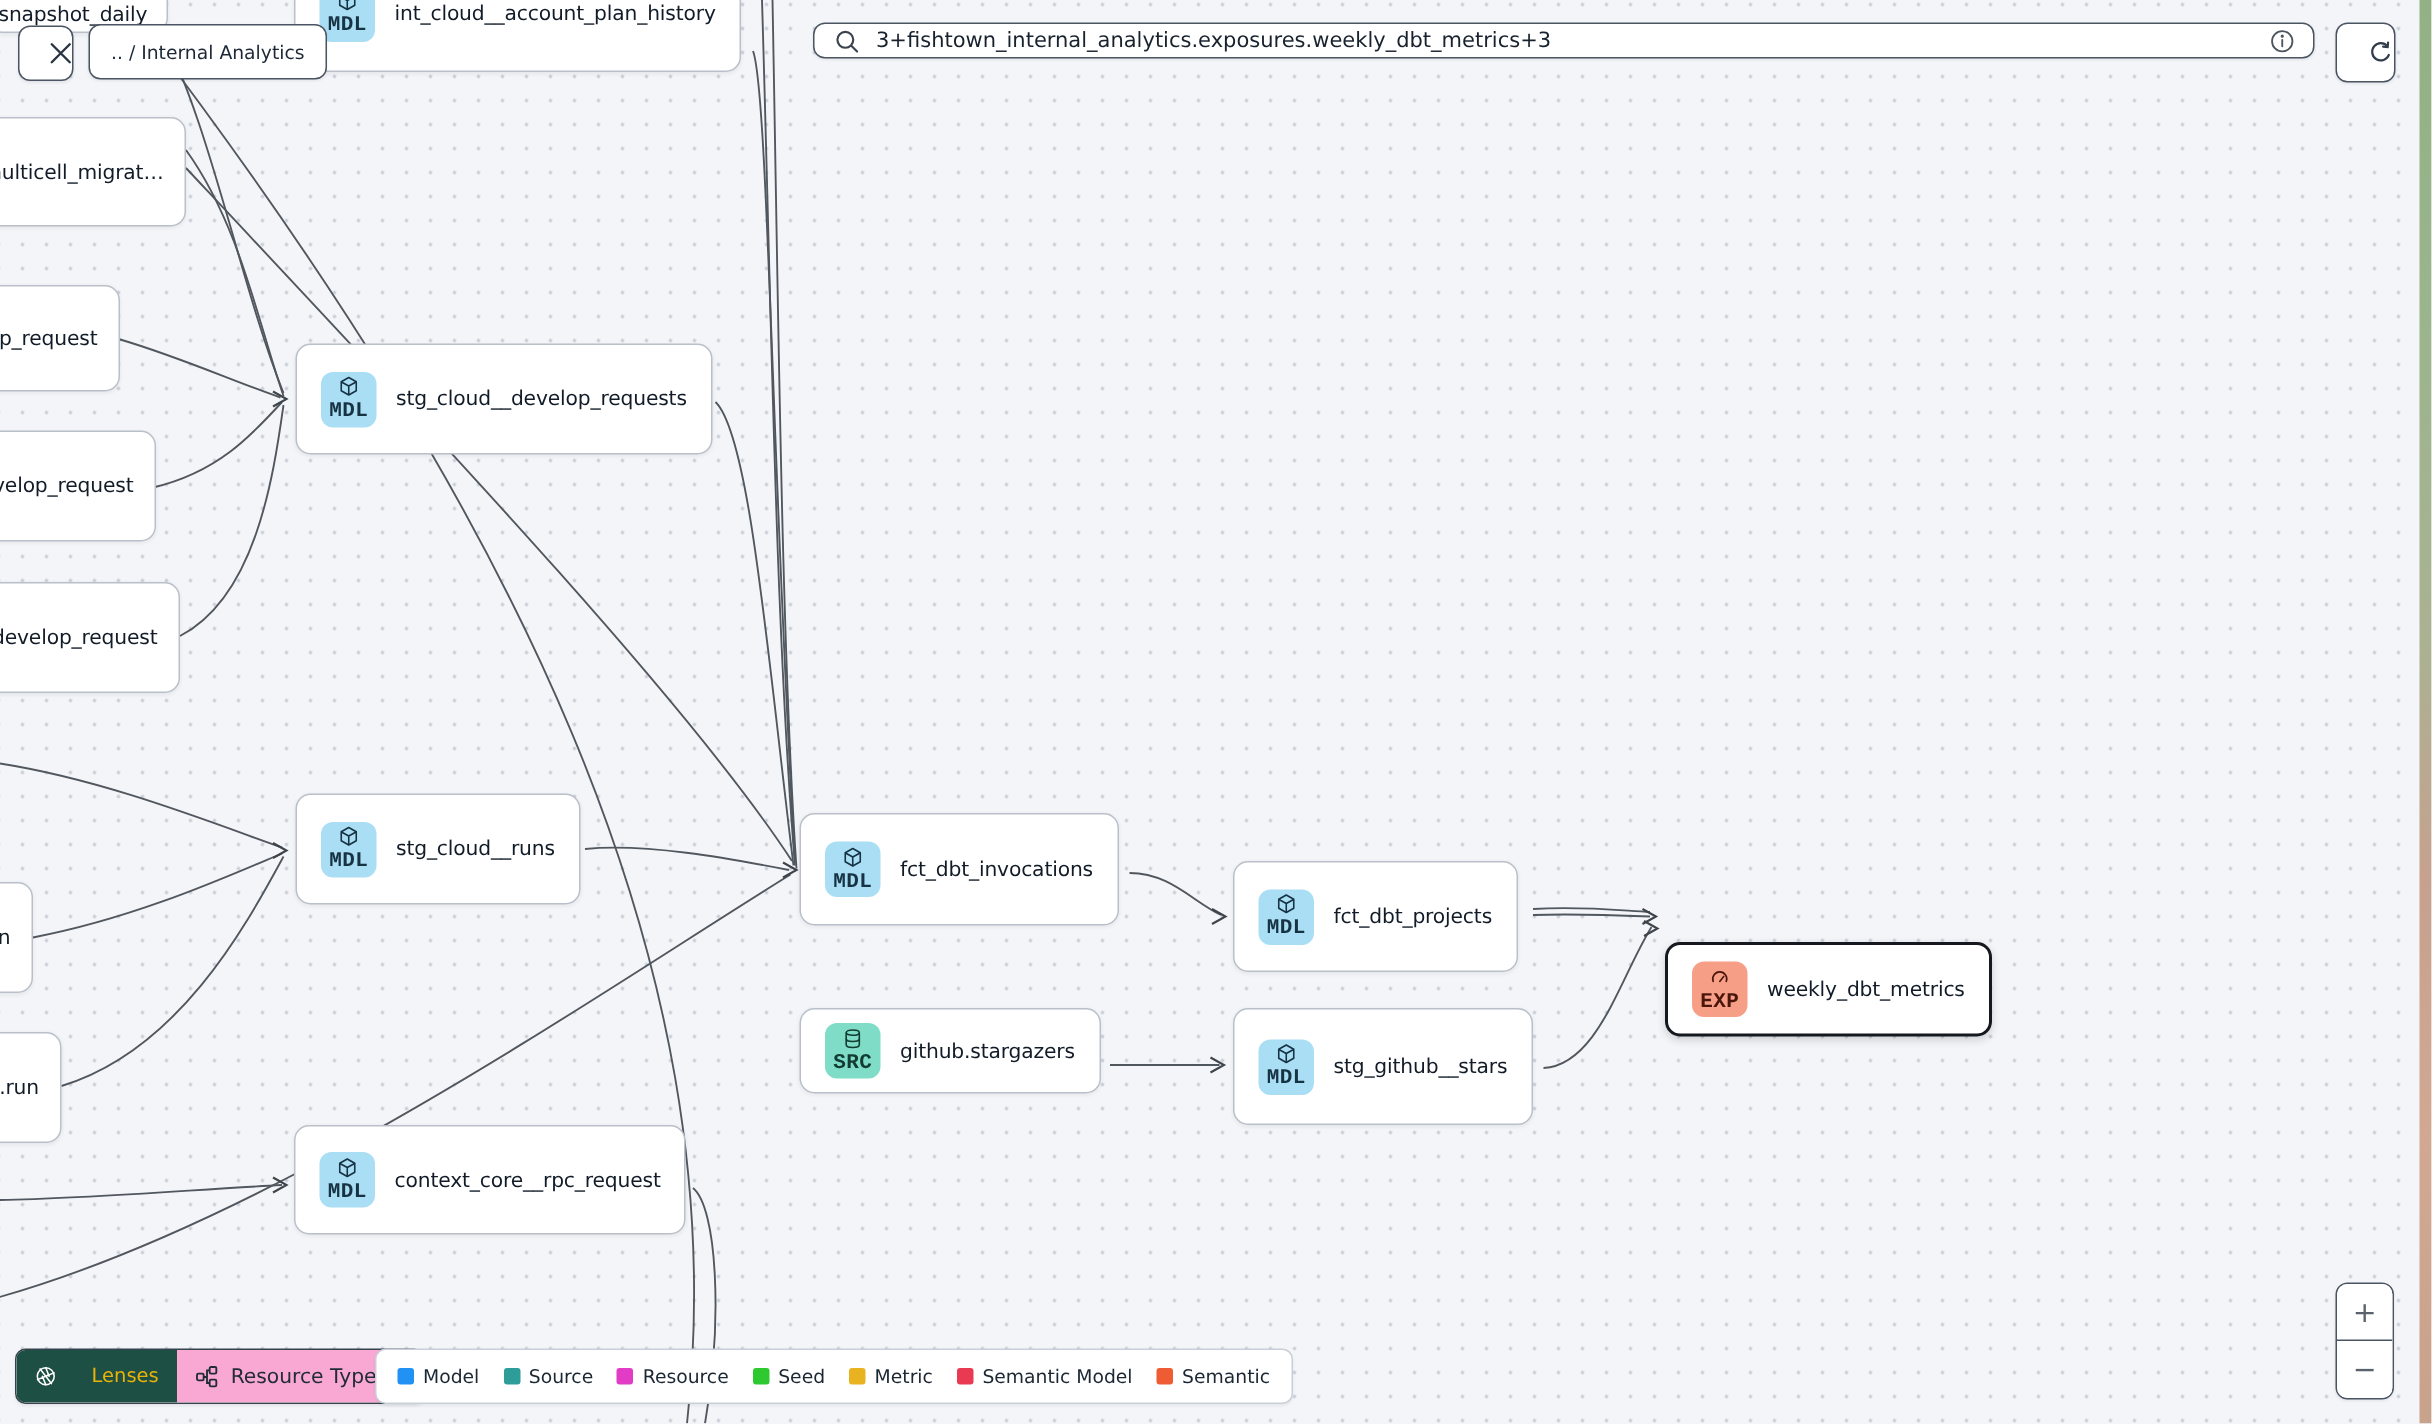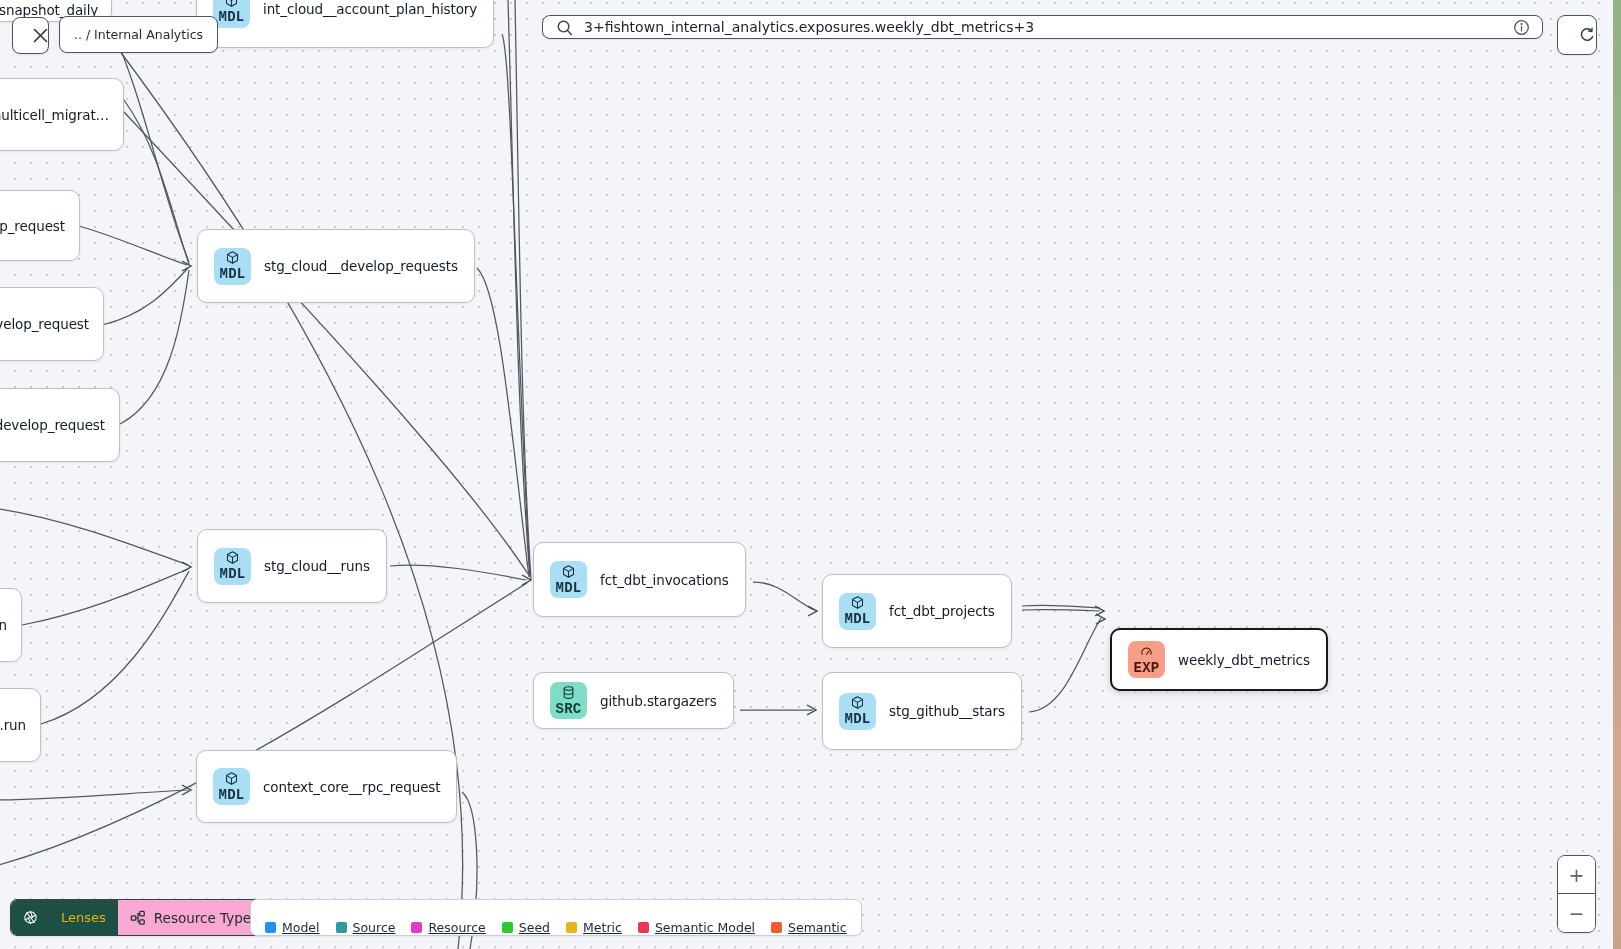--- a/index.html
+++ b/index.html
@@ -79,24 +79,23 @@
   
   #lenses-group{
     position:absolute;z-index:5;left:10px;top:899px;height:37px;box-sizing:border-box;
     display:flex;align-items:stretch;border:1px solid #37424f;border-radius:7px;overflow:hidden;
     background:#fff;box-shadow:0 1px 2px rgba(16,24,40,.08);
   }
   #lenses-btn{background:#1d4f44;color:#eab308;display:flex;align-items:center;gap:23px;padding:0 12px;font-size:13px;cursor:pointer;}
   #resource-type-btn{display:flex;align-items:center;gap:8px;padding:0 12px;font-size:13.5px;color:#222c38;cursor:pointer;background:#f9a8d4;}
   #legend{
     position:absolute;z-index:5;left:250px;top:899px;height:37px;box-sizing:border-box;
-    display:flex;align-items:flex-end;gap:16px;padding:0 14px;
+    display:flex;align-items:center;gap:16px;padding:0 14px;
     background:#fff;border:1px solid #c9cfd8;border-radius:7px;font-size:12.5px;color:#1b2733;
     box-shadow:0 1px 2px rgba(16,24,40,.06);
-    text-decoration:underline;
   }
   .leg-item{display:flex;align-items:center;gap:6px;}
   .swatch{width:11px;height:11px;border-radius:2px;flex:none;}
 
   #zoomctrl{
     position:absolute;z-index:5;left:1557px;top:855px;width:39px;box-sizing:border-box;
     background:#fff;border:1px solid #4a5462;border-radius:8px;overflow:hidden;
     display:flex;flex-direction:column;box-shadow:0 1px 2px rgba(16,24,40,.08);
   }
   #zoomctrl .zbtn{height:38px;display:flex;align-items:center;justify-content:center;

